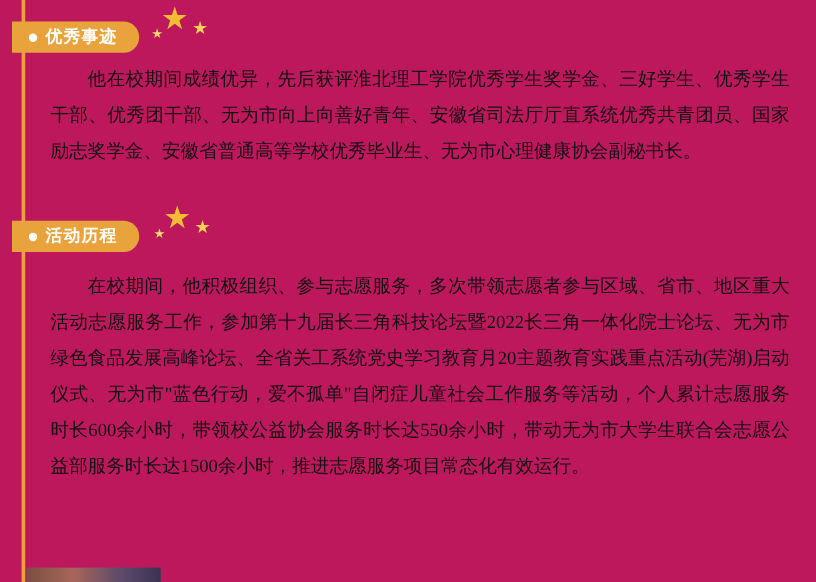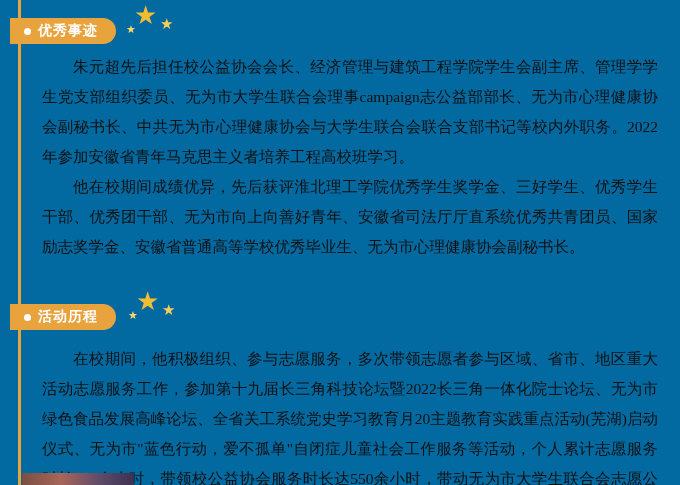--- a/index.html
+++ b/index.html
@@ -11,21 +11,21 @@
     height: 485px;
     background: #ffffff;
     font-family: "Liberation Sans", sans-serif;
     overflow: hidden;
     position: relative;
   }
   .page {
     position: relative;
     width: 680px;
     height: 485px;
-    background: #0369a1;
+    background: #be185d;
     box-sizing: border-box;
     padding: 0;
   }
   
   .left-rail {
     position: absolute;
     left: 18px;
     top: 0;
     bottom: 0;
     width: 3px;
@@ -116,21 +116,20 @@
         <span>优秀事迹</span>
       </div>
       <div class="stars" style="left:120px; top:2px;">
         <span class="star s1">★</span>
         <span class="star s2">★</span>
         <span class="star s3">★</span>
       </div>
     </div>
 
     <div class="body-text" style="margin-top:16px;">
-      <p>朱元超先后担任校公益协会会长、经济管理与建筑工程学院学生会副主席、管理学学生党支部组织委员、无为市大学生联合会理事campaign志公益部部长、无为市心理健康协会副秘书长、中共无为市心理健康协会与大学生联合会联合支部书记等校内外职务。2022年参加安徽省青年马克思主义者培养工程高校班学习。</p>
       <p>他在校期间成绩优异，先后获评淮北理工学院优秀学生奖学金、三好学生、优秀学生干部、优秀团干部、无为市向上向善好青年、安徽省司法厅厅直系统优秀共青团员、国家励志奖学金、安徽省普通高等学校优秀毕业生、无为市心理健康协会副秘书长。</p>
     </div>
   </div>
 
   <div class="section" style="margin-top:24px;">
     <div class="section-header">
       <div class="pill">
         <span class="dot"></span>
         <span>活动历程</span>
       </div>

